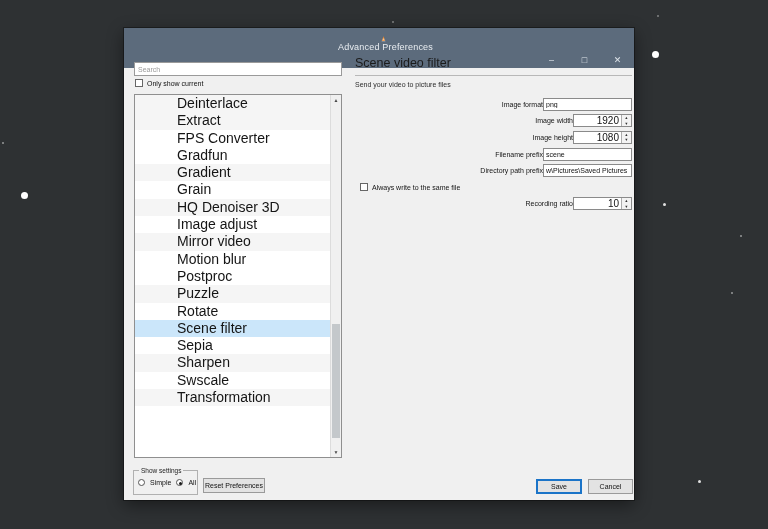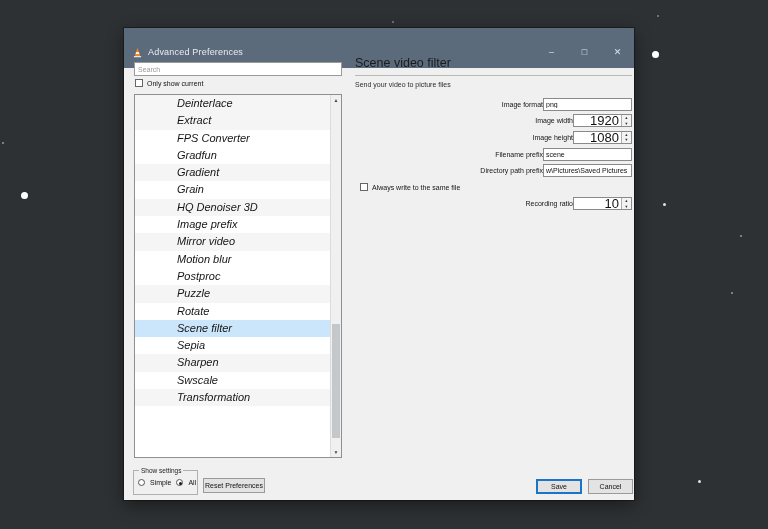--- a/index.html
+++ b/index.html
@@ -10,21 +10,21 @@
   }
   .dot { position:absolute; background:#fff; border-radius:50%; }
 
   
   .window {
     position:absolute; left:124px; top:28px; width:510px; height:472px;
     background:#f0f0f0; box-shadow:0 0 0 1px rgba(0,0,0,.35), 0 5px 16px rgba(0,0,0,.45);
   }
   .titlebar {
     position:absolute; left:0; top:0; right:0; height:40px; background:#5c6b7c;
-    display:flex; align-items:center; padding:8px 0 0 8px;
+    display:flex; align-items:center; padding:8px 0 0 8px;flex-direction:column;
   }
   .vlc-icon { width:11px; height:11px; display:inline-block; }
   .win-title { color:#e9edf1; font-size:9px; margin-left:5px; letter-spacing:.2px; }
   .win-controls { margin-left:auto; display:flex; height:100%; }
   .win-ctrl {
     width:33px; height:100%; display:flex; align-items:center; justify-content:center;
     color:#dde3e9; font-size:9px;
   }
 
   
@@ -35,21 +35,21 @@
   }
   .search-input::placeholder { color:#9a9a9a; }
   .only-show { position:absolute; left:11px; top:51px; display:flex; align-items:center; gap:4px; font-size:7px; color:#111; }
   .checkbox { width:8px; height:8px; border:1px solid #666; background:#fff; flex:0 0 auto; }
 
   .filter-list {
     position:absolute; left:10px; top:66px; width:208px; height:364px;
     border:1px solid #8f8f8f; background:#fff; overflow:hidden;
   }
   .filter-list-inner { position:absolute; left:0; top:0; right:11px; bottom:0; overflow:hidden; }
-  .list-item { height:17.3px; line-height:17.3px; padding-left:42px; font-size:11px; color:#151515; white-space:nowrap;font-style:italic; }
+  .list-item { height:17.3px; line-height:17.3px; padding-left:42px; font-size:14px; color:#151515; white-space:nowrap; }
   .list-item.alt { background:#f5f5f5; }
   .list-item.selected { background:#cbe6fa; }
   .scrollbar { position:absolute; right:0; top:0; width:11px; height:100%; background:#f0f0f0; border-left:1px solid #dcdcdc; }
   .sb-arrow { position:absolute; left:0; width:100%; height:10px; text-align:center; font-size:5px; line-height:10px; color:#4a4a4a; }
   .sb-arrow.up { top:0; }
   .sb-arrow.down { bottom:0; }
   .sb-thumb { position:absolute; left:1px; width:8px; top:229px; height:114px; background:#c4c8cb; }
 
   .show-settings-box { position:absolute; left:9px; top:442px; width:65px; height:25px; border:1px solid #b0b0b0; }
   .show-settings-label {
@@ -74,21 +74,21 @@
   .settings-form { position:absolute; left:231px; top:68px; width:277px; }
   .form-row { height:16.6px; display:flex; align-items:center; justify-content:flex-end; }
   .form-row.checkbox-row { justify-content:flex-start; gap:4px; padding-left:5px; }
   .f-label { font-size:7px; color:#141414; padding-left:5px; white-space:nowrap; }
   .f-label.no-pad { padding-left:0; }
   .f-text {
     width:89px; height:13px; border:1px solid #8a8a8a; background:#fff;
     font-size:7px; padding:0 2px; font-family:inherit; color:#111;
   }
   .f-spin-wrap { width:59px; height:13px; border:1px solid #8a8a8a; background:#fff; display:flex; }
-  .f-spin-input { flex:1; min-width:0; border:0; outline:0; text-align:right; font-size:13px; padding:0 2px; font-family:inherit; color:#111; background:transparent; }
+  .f-spin-input { flex:1; min-width:0; border:0; outline:0; text-align:right; font-size:10px; padding:0 2px; font-family:inherit; color:#111; background:transparent; }
   .f-spin-btns { width:10px; border-left:1px solid #adadad; background:#f3f3f3; display:flex; flex-direction:column; }
   .sp { flex:1; text-align:center; font-size:4.5px; line-height:5.5px; color:#333; }
 
   .save-btn {
     position:absolute; left:412px; top:451px; width:46px; height:15px;
     background:#e3e3e3; border:2px solid #1b74c8; font-size:7px; color:#111;
     font-family:inherit; padding:0;
   }
   .cancel-btn {
     position:absolute; left:464px; top:451px; width:45px; height:15px;
@@ -135,21 +135,21 @@
 
     <div class="filter-list">
       <div class="filter-list-inner">
           <div class="list-item alt">Deinterlace</div>
           <div class="list-item alt">Extract</div>
           <div class="list-item">FPS Converter</div>
           <div class="list-item">Gradfun</div>
           <div class="list-item alt">Gradient</div>
           <div class="list-item">Grain</div>
           <div class="list-item alt">HQ Denoiser 3D</div>
-          <div class="list-item">Image prefix</div>
+          <div class="list-item">Image adjust</div>
           <div class="list-item alt">Mirror video</div>
           <div class="list-item">Motion blur</div>
           <div class="list-item">Postproc</div>
           <div class="list-item alt">Puzzle</div>
           <div class="list-item">Rotate</div>
           <div class="list-item alt selected">Scene filter</div>
           <div class="list-item">Sepia</div>
           <div class="list-item alt">Sharpen</div>
           <div class="list-item">Swscale</div>
           <div class="list-item alt">Transformation</div>

